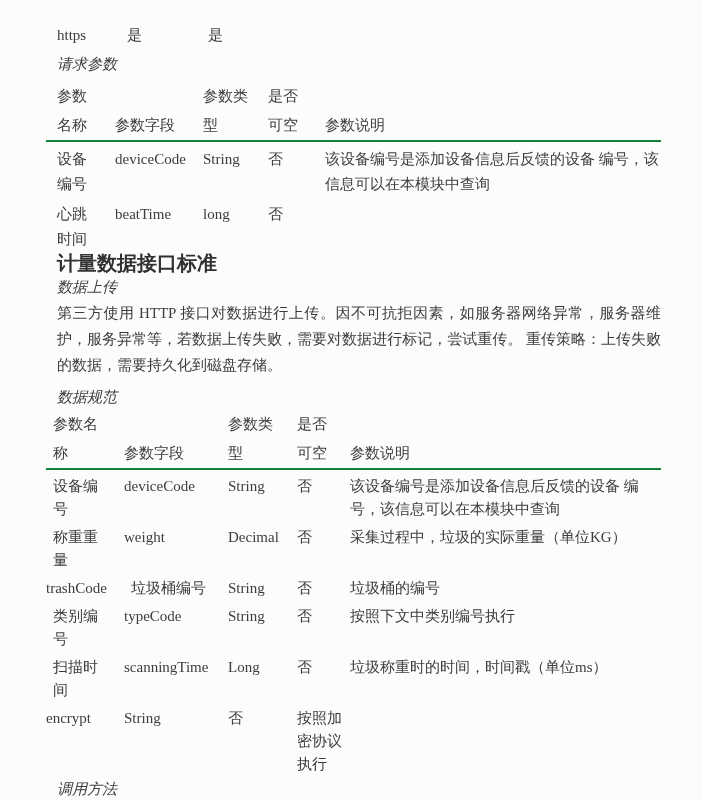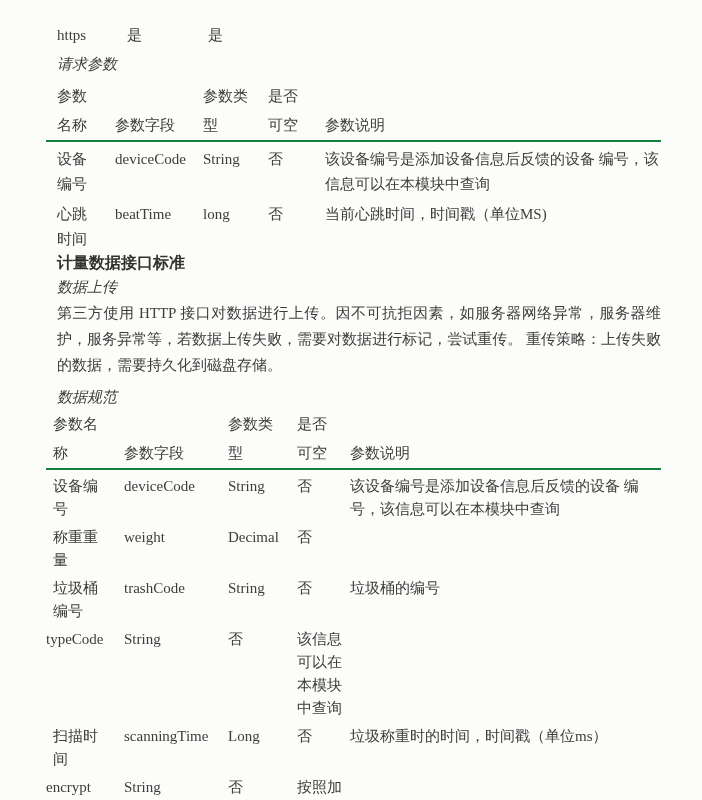--- a/index.html
+++ b/index.html
@@ -13,21 +13,21 @@
     overflow:hidden;
     font-family:"Liberation Serif","DejaVu Serif",serif;
     color:#3e3c3b;
     font-size:15px;
   }
   .proto{display:flex;margin:5px 0 0 11px;line-height:20px;}
   .proto .p-name{width:70px;}
   .proto .p-col{width:81px;}
   .h-italic{font-style:italic;margin:9px 0 0 11px;line-height:20px;}
   .h-italic2{font-style:italic;margin:2px 0 0 11px;line-height:22px;}
-  .doc-title{font-weight:bold;font-size:16px;margin:0 0 0 11px;line-height:22px;color:#333130;}
+  .doc-title{font-weight:bold;font-size:20px;margin:0 0 0 11px;line-height:22px;color:#333130;}
   .para{margin:2px 0 8px 11px;width:604px;line-height:26px;text-align:justify;}
   .code-line{margin:2px 0 0 11px;line-height:20px;letter-spacing:1px;}
 
   .tbl{width:615px;}
   .thead,.tr{display:grid;}
   .t1 .thead,.t1 .tr{grid-template-columns:69px 88px 65px 57px 336px;}
   .t2 .thead,.t2 .tr{grid-template-columns:78px 104px 69px 53px 311px;}
   .thead{align-items:end;line-height:29px;border-bottom:2px solid #15803d;}
   .t1{margin-top:8px;}
   .t2{margin-top:2px;}
@@ -70,21 +70,20 @@
       <div class="c c2">deviceCode</div>
       <div class="c c3">String</div>
       <div class="c c4">否</div>
       <div class="c c5">该设备编号是添加设备信息后反馈的设备 编号，该信息可以在本模块中查询</div>
     </div>
     <div class="tr">
       <div class="c c1">心跳时间</div>
       <div class="c c2">beatTime</div>
       <div class="c c3">long</div>
       <div class="c c4">否</div>
-      <div class="c c5">当前心跳时间，时间戳（单位MS)</div>
     </div>
   </div>
 
   <div class="doc-title">计量数据接口标准</div>
   <div class="h-italic2">数据上传</div>
   <div class="para">第三方使用 HTTP 接口对数据进行上传。因不可抗拒因素，如服务器网络异常，服务器维护，服务异常等，若数据上传失败，需要对数据进行标记，尝试重传。 重传策略：上传失败的数据，需要持久化到磁盘存储。</div>
   <div class="h-italic2">数据规范</div>
 
   <div class="tbl t2">
     <div class="thead">
@@ -99,33 +98,35 @@
       <div class="c c2">deviceCode</div>
       <div class="c c3">String</div>
       <div class="c c4">否</div>
       <div class="c c5">该设备编号是添加设备信息后反馈的设备 编号，该信息可以在本模块中查询</div>
     </div>
     <div class="tr">
       <div class="c c1">称重重量</div>
       <div class="c c2">weight</div>
       <div class="c c3">Decimal</div>
       <div class="c c4">否</div>
+      <div class="c c5">采集过程中，垃圾的实际重量（单位KG）</div>
     </div>
     <div class="tr">
+      <div class="c c2">trashCode</div>
       <div class="c c1">垃圾桶编号</div>
-      <div class="c c2">trashCode</div>
       <div class="c c3">String</div>
       <div class="c c4">否</div>
       <div class="c c5">垃圾桶的编号</div>
     </div>
     <div class="tr">
+      <div class="c c1">类别编号</div>
       <div class="c c2">typeCode</div>
       <div class="c c3">String</div>
       <div class="c c4">否</div>
-      <div class="c c5">该信息可以在本模块中查询</div>
+      <div class="c c5">按照下文中类别编号执行</div>
     </div>
     <div class="tr">
       <div class="c c1">扫描时间</div>
       <div class="c c2">scanningTime</div>
       <div class="c c3">Long</div>
       <div class="c c4">否</div>
       <div class="c c5">垃圾称重时的时间，时间戳（单位ms）</div>
     </div>
     <div class="tr">
       <div class="c c2">encrypt</div>

